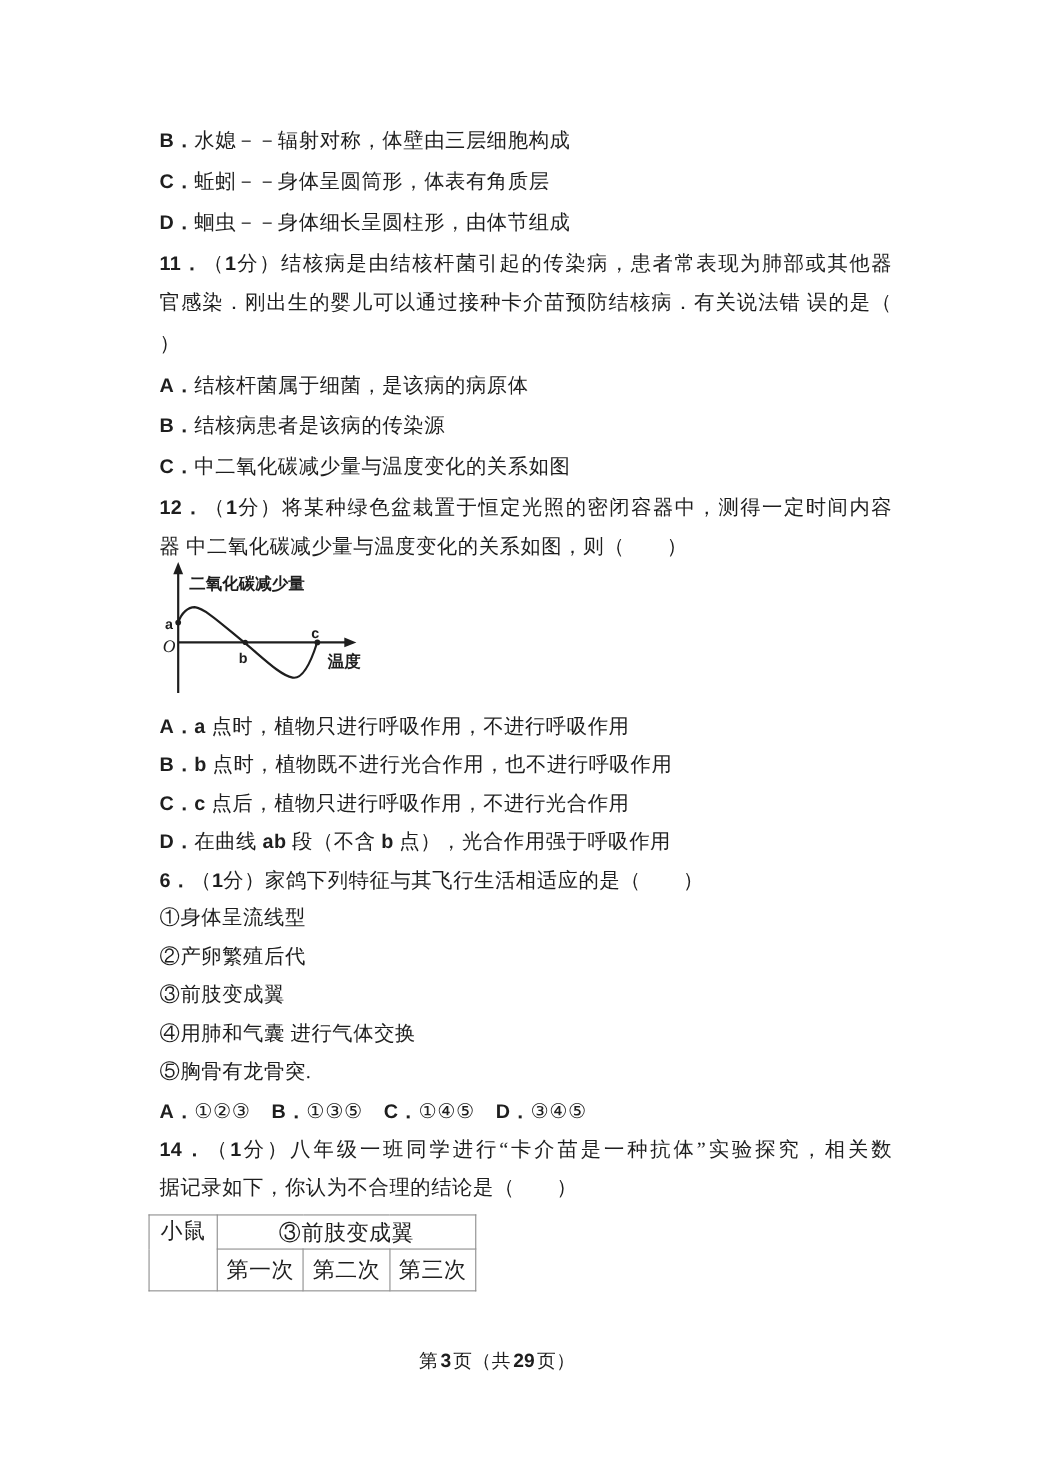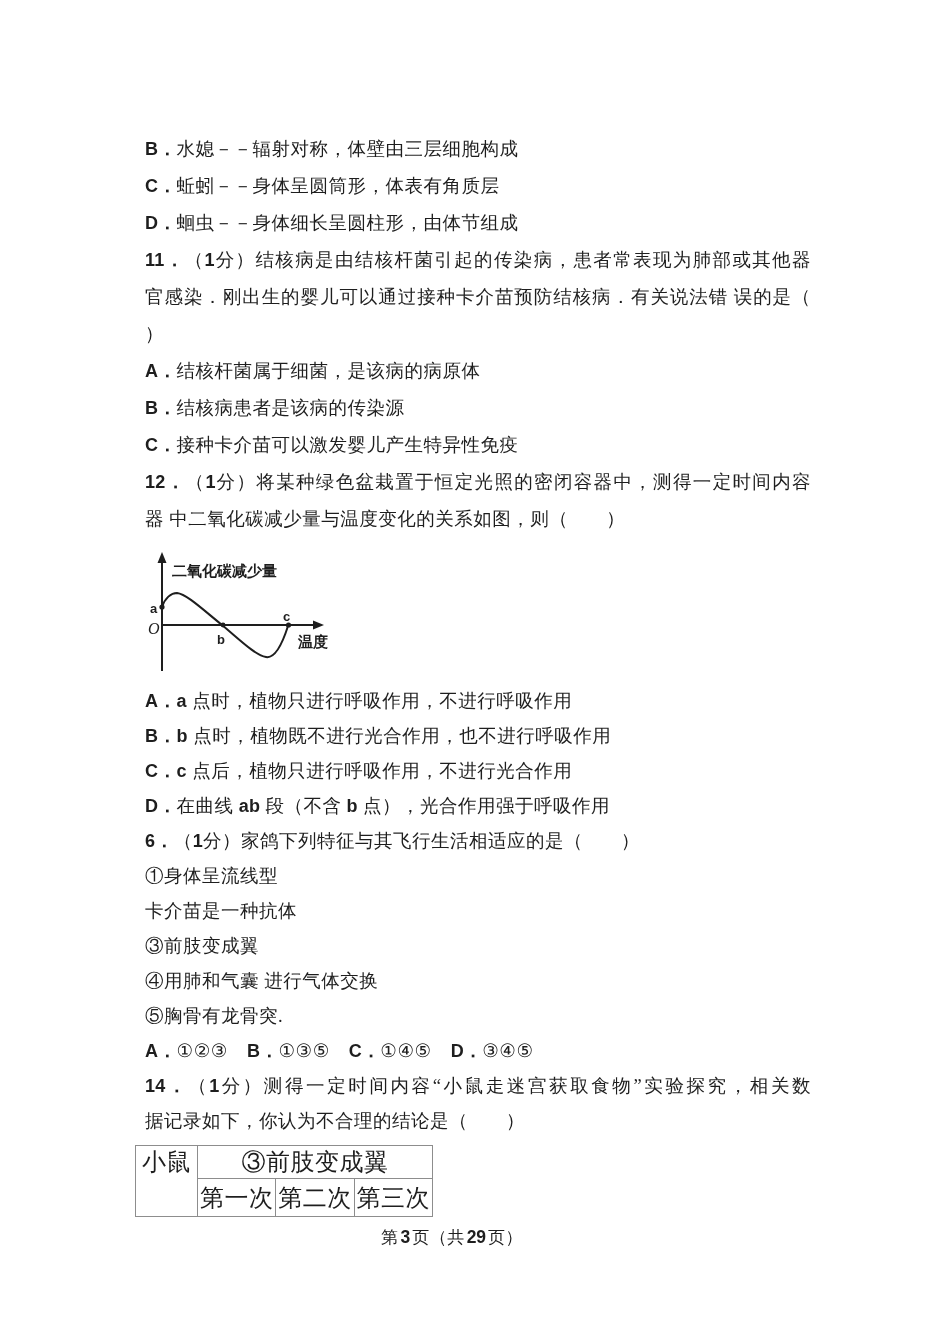--- a/index.html
+++ b/index.html
@@ -6,51 +6,51 @@
   body {
     width: 950px; height: 1344px;
     background: #ffffff;
     position: relative;
     font-family: "Liberation Serif", "DejaVu Serif", serif;
     color: #1e1e1e;
     overflow: hidden;
   }
   .content {
     position: absolute;
-    left: 145px; top: 131px;
+    left: 145px; top: 110px;
     width: 666px;
   }
   .line {
     font-size: 18.5px;
     letter-spacing: 0.5px;
     white-space: pre-wrap;
   }
   #flow1 .line { line-height: 37px; height: 37px; }
   #flow2 .line { line-height: 35px; height: 35px; }
   .fill { text-align: justify; text-align-last: justify; }
   .lat {
     font-family: "Liberation Sans", "DejaVu Sans", sans-serif;
     font-weight: bold;
     font-size: 18px;
     letter-spacing: 0.3px;
   }
-  .chart-wrap { height: 126px; position: relative; margin-top: 20px; }
+  .chart-wrap { height: 126px; position: relative; }
   .chart-wrap svg { position: absolute; left: 3px; top: -7px; overflow: visible; }
   .chart-title { font-family: "Liberation Serif", "DejaVu Serif", serif; font-size: 15px; font-weight: bold; }
   .chart-axis-label { font-family: "Liberation Serif", "DejaVu Serif", serif; font-size: 15px; font-weight: bold; }
   .chart-pt { font-family: "Liberation Sans", "DejaVu Sans", sans-serif; font-size: 13px; font-weight: bold; }
   .chart-o { font-family: "Liberation Serif", "DejaVu Serif", serif; font-size: 16px; font-style: italic; }
   table.q14 {
     border-collapse: collapse;
     margin-left: -10px;
     margin-top: 6px;
   }
   table.q14 td {
     border: 1px solid #8d8d8d;
-    font-size: 24px;
+    font-size: 20px;
     text-align: center;
     padding: 0;
     letter-spacing: 0.5px;
   }
   td.c-mouse { width: 61px; vertical-align: top; padding-top: 2px; }
   td.c-time  { width: 234px; height: 30px; }
   td.c-trial { width: 77px;  height: 37px; }
   .footer {
     position: absolute;
     top: 1224px; left: 0; width: 904px;
@@ -74,21 +74,21 @@
 
     <div id="flow1">
         <div class="line"><span class="lat">B．</span><span>水媳－－辐射对称，体壁由三层细胞构成</span></div>
         <div class="line"><span class="lat">C．</span><span>蚯蚓－－身体呈圆筒形，体表有角质层</span></div>
         <div class="line"><span class="lat">D．</span><span>蛔虫－－身体细长呈圆柱形，由体节组成</span></div>
         <div class="line fill"><span class="lat">11．</span><span>（</span><span class="lat">1</span><span>分）结核病是由结核杆菌引起的传染病，患者常表现为肺部或其他器</span></div>
         <div class="line fill"><span>官感染．刚出生的婴儿可以通过接种卡介苗预防结核病．有关说法错 误的是（</span></div>
         <div class="line"><span>）</span></div>
         <div class="line"><span class="lat">A．</span><span>结核杆菌属于细菌，是该病的病原体</span></div>
         <div class="line"><span class="lat">B．</span><span>结核病患者是该病的传染源</span></div>
-        <div class="line"><span class="lat">C．</span><span>接种卡介苗可以激发婴儿产生特异性免疫</span></div>
+        <div class="line"><span class="lat">C．</span><span>中二氧化碳减少量与温度变化的关系如图</span></div>
         <div class="line fill"><span class="lat">12．</span><span>（</span><span class="lat">1</span><span>分）将某种绿色盆栽置于恒定光照的密闭容器中，测得一定时间内容</span></div>
         <div class="line"><span>器 中二氧化碳减少量与温度变化的关系如图，则（　　）</span></div>
       </div>
 
     <div class="chart-wrap">
       <svg width="280" height="132" viewBox="0 0 280 132">
 
         <line x1="14" y1="120" x2="14" y2="8" stroke="#1e1e1e" stroke-width="2"></line>
         <polygon points="14,1 9.5,12 18.5,12" fill="#1e1e1e"></polygon>
 
@@ -110,26 +110,26 @@
       </svg>
     </div>
 
     <div id="flow2">
         <div class="line"><span class="lat">A．a </span><span>点时，植物只进行呼吸作用，不进行呼吸作用</span></div>
         <div class="line"><span class="lat">B．b </span><span>点时，植物既不进行光合作用，也不进行呼吸作用</span></div>
         <div class="line"><span class="lat">C．c </span><span>点后，植物只进行呼吸作用，不进行光合作用</span></div>
         <div class="line"><span class="lat">D．</span><span>在曲线 </span><span class="lat">ab</span><span> 段（不含 </span><span class="lat">b</span><span> 点），光合作用强于呼吸作用</span></div>
         <div class="line"><span class="lat">6．</span><span>（</span><span class="lat">1</span><span>分）家鸽下列特征与其飞行生活相适应的是（　　）</span></div>
         <div class="line"><span>①身体呈流线型</span></div>
-        <div class="line"><span>卡介苗是一种抗体</span></div>
+        <div class="line"><span>②产卵繁殖后代</span></div>
         <div class="line"><span>③前肢变成翼</span></div>
         <div class="line"><span>④用肺和气囊 进行气体交换</span></div>
         <div class="line"><span>⑤胸骨有龙骨突.</span></div>
         <div class="line"><span class="lat">A．</span><span>①②③　</span><span class="lat">B．</span><span>①③⑤　</span><span class="lat">C．</span><span>①④⑤　</span><span class="lat">D．</span><span>③④⑤</span></div>
-        <div class="line fill"><span class="lat">14．</span><span>（</span><span class="lat">1</span><span>分）测得一定时间内容“小鼠走迷宫获取食物”实验探究，相关数</span></div>
+        <div class="line fill"><span class="lat">14．</span><span>（</span><span class="lat">1</span><span>分）八年级一班同学进行“卡介苗是一种抗体”实验探究，相关数</span></div>
         <div class="line"><span>据记录如下，你认为不合理的结论是（　　）</span></div>
       </div>
 
     <table class="q14">
       <tbody>
         <tr>
           <td class="c-mouse" rowspan="2">小鼠</td>
           <td class="c-time" colspan="3">③前肢变成翼</td>
         </tr>
         <tr>

